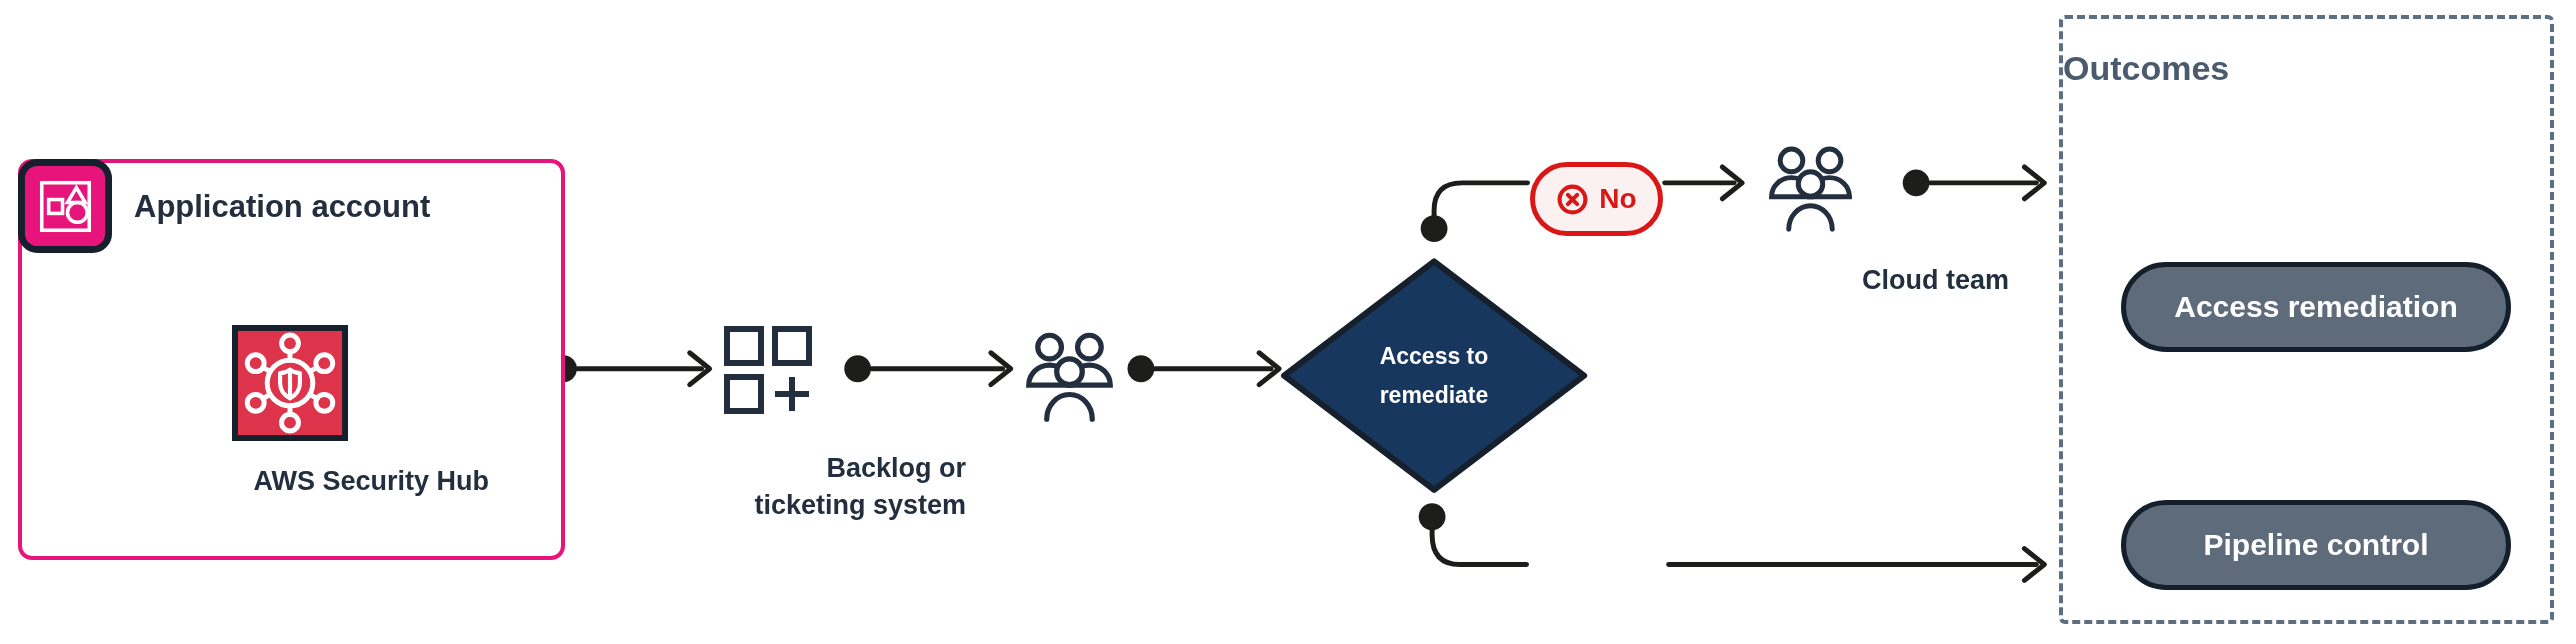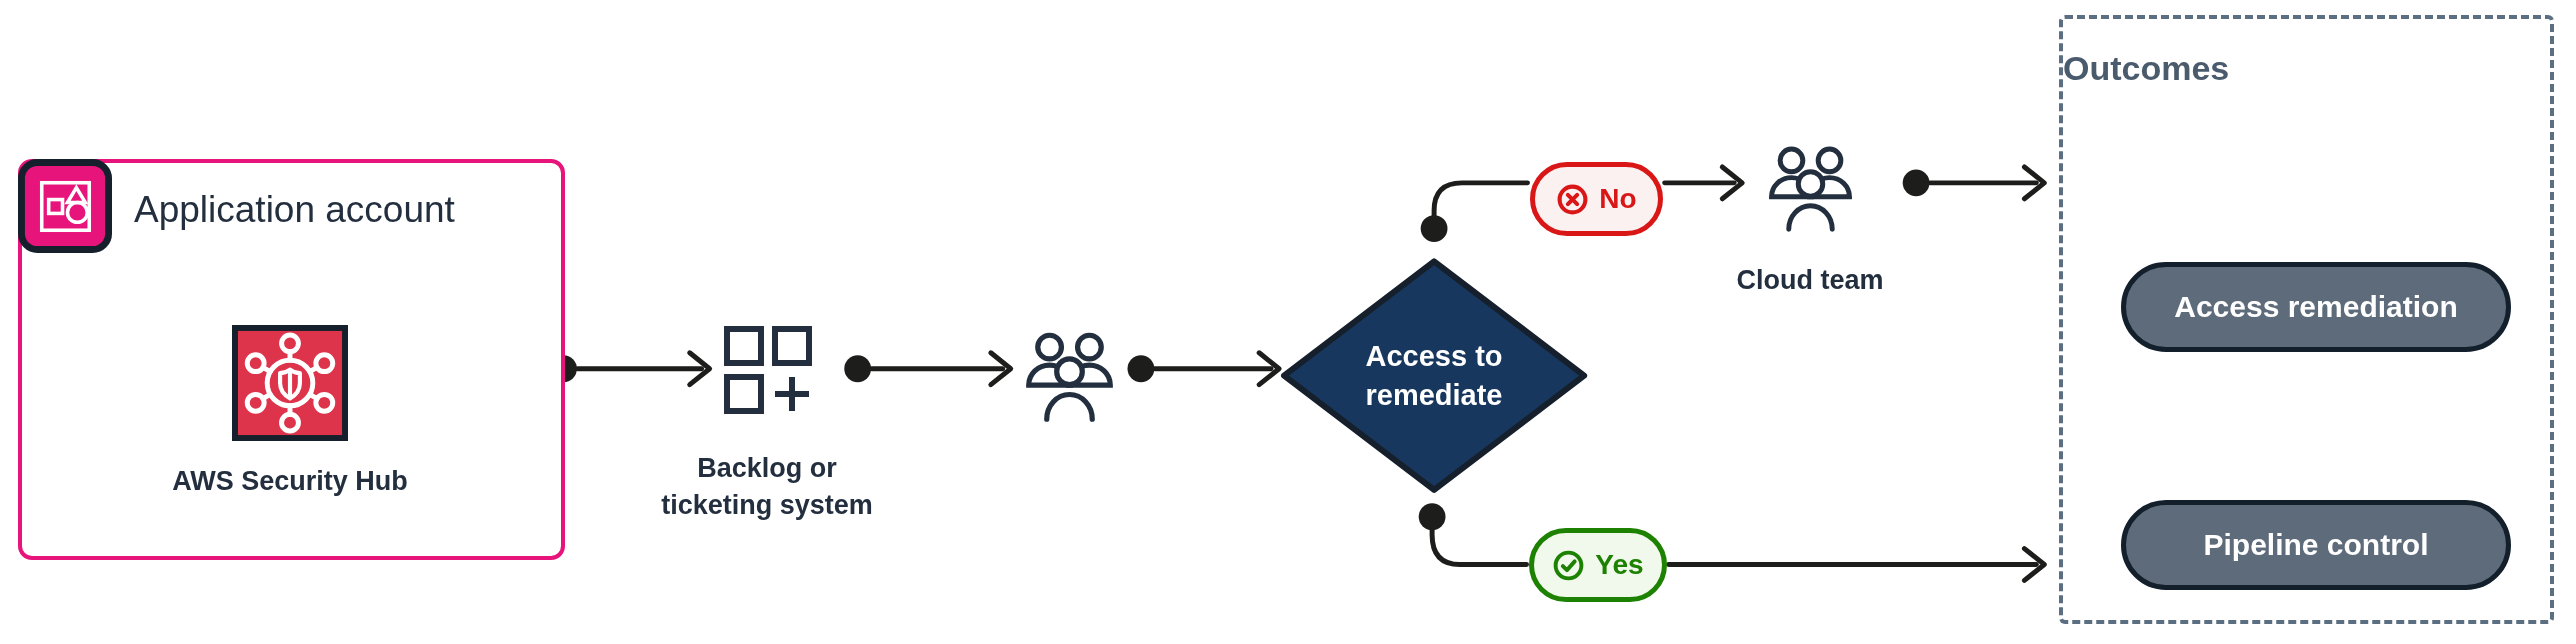--- a/index.html
+++ b/index.html
@@ -16,35 +16,35 @@
   
   .account-box{
     left:18px;top:159px;width:547px;height:401px;
     border:4px solid var(--pink);
     border-radius:14px;
     background:#ffffff;
     box-sizing:border-box;
   }
   .account-title{
     left:134px;top:189px;width:338px;
-    font-size:37px;font-weight:normal;color:var(--ink);
+    font-size:31px;font-weight:bold;color:var(--ink);
     text-align:left;
   }
 
   .node-label{
-    text-align:center;
+    text-align:right;
     font-weight:bold;
     color:var(--ink);
     font-size:27px;line-height:37px;
   }
 
   .diamond-label{
     left:1285px;top:337px;width:298px;
     text-align:center;color:#ffffff;
-    font-size:29px;line-height:39px;font-weight:bold;
+    font-size:23px;line-height:39px;font-weight:bold;
   }
 
   .badge{
     display:flex;align-items:center;justify-content:center;gap:10px;
     border-radius:40px;box-sizing:border-box;
     font-weight:bold;font-size:28px;
     background:#fff;
   }
   .badge-no{
     left:1530px;top:146px;width:133px;height:74px;
@@ -203,29 +203,20 @@
       <circle cx="27" cy="17" r="12.5"></circle>
       <circle cx="69" cy="17" r="12.5"></circle>
       <path d="M5,57 a22,21 0 0 1 44,0 z"></path>
       <path d="M47,57 a22,21 0 0 1 44,0 z"></path>
       <circle cx="48" cy="43" r="13.5"></circle>
       <path d="M24,93 a24,26 0 0 1 48,0"></path>
     </g>
   </svg>
   <div class="abs node-label" style="left:1611px;top:262px;width:398px">Cloud team</div>
 
-  <div class="abs badge badge-yes">
-    <svg width="33" height="33" viewBox="0 0 32 32">
-      <g stroke="var(--yesGreen)" stroke-width="3.8" fill="none" stroke-linecap="round" stroke-linejoin="round">
-        <circle cx="16" cy="16" r="12.5"></circle>
-        <path d="M10.5,16.5 L14.5,20.5 L22,12"></path>
-      </g>
-    </svg>
-    <span>Yes</span>
-  </div>
 
   <div class="abs outcomes-box">
     <div class="outcomes-title">Outcomes</div>
     <div class="pill" style="top:243px">Access remediation</div>
     <div class="pill" style="top:481px">Pipeline control</div>
   </div>
 
 </div>
 
 

